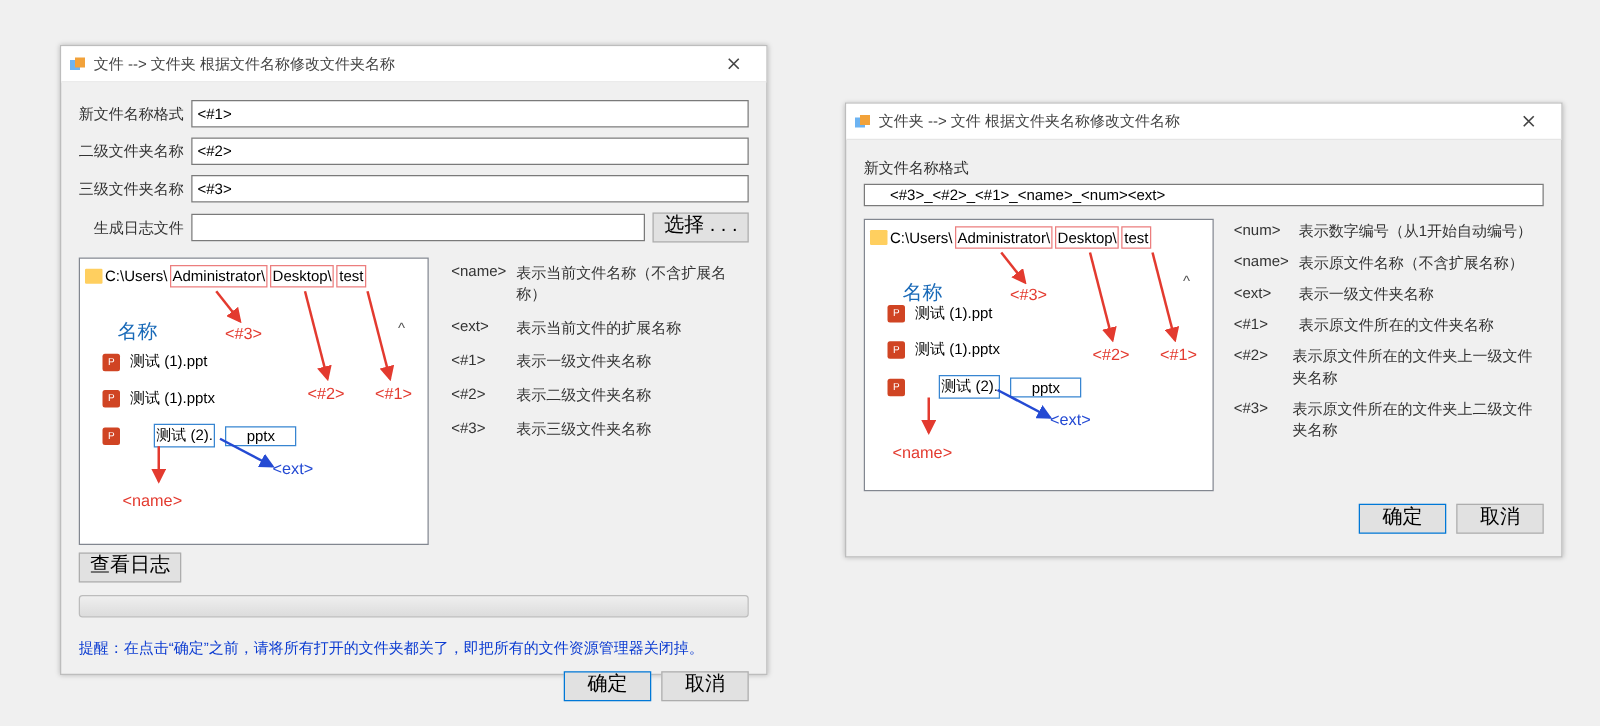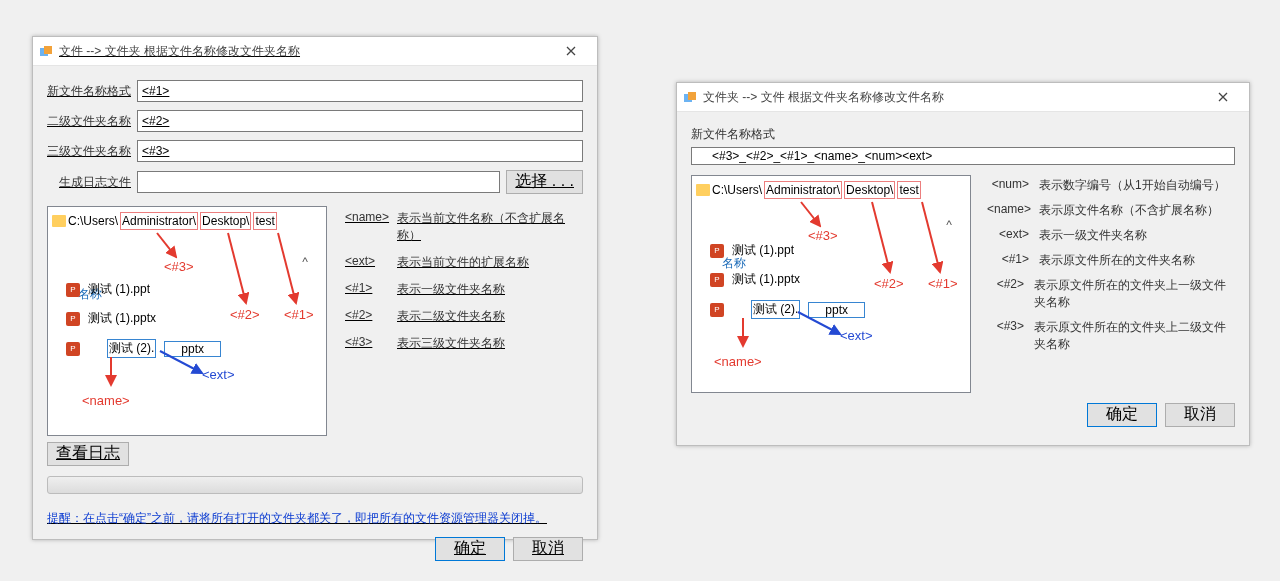--- a/index.html
+++ b/index.html
@@ -6,34 +6,34 @@
   .canvas{width:1280px;height:581px;position:relative;}
 
   
   .win{position:absolute;background:#f0f0f0;border:1px solid #bdbdbd;box-shadow:0 0 4px rgba(0,0,0,.25);}
   .titlebar{height:28px;background:#fff;display:flex;align-items:center;padding:0 6px;gap:6px;border-bottom:1px solid #e5e5e5;}
   .titlebar .icon{width:14px;height:14px;display:flex;align-items:center;justify-content:center;}
   .titlebar .title{flex:1;color:#444;font-size:12px;}
   .titlebar .close{width:40px;height:20px;display:flex;align-items:center;justify-content:center;color:#666;}
 
   
-  .win1{left:32px;top:36px;width:564px;height:502px;text-decoration:underline;}
+  .win1{left:48px;top:36px;width:564px;height:502px;}
   .form1{padding:14px 14px 0 14px;}
   .row{display:flex;align-items:center;margin-bottom:8px;}
   .row label{width:84px;text-align:right;padding-right:6px;color:#333;}
   .row input[type=text]{flex:1;height:18px;border:1px solid #7a7a7a;padding:1px 4px;font-size:12px;background:#fff;}
   .btn{display:inline-block;min-width:52px;height:22px;line-height:20px;text-align:center;border:1px solid #adadad;background:#e1e1e1;font-size:16px;padding:0 8px;cursor:pointer;color:#000;}
   .btn.primary{border-color:#0078d7;}
 
   .preview-wrap{display:flex;gap:18px;margin-top:12px;}
   .preview{width:278px;height:228px;border:1px solid #828790;background:#fff;position:relative;overflow:hidden;}
   .addrdisp{position:absolute;left:4px;top:4px;right:4px;height:20px;display:flex;align-items:center;gap:2px;font-size:12px;color:#000;}
   .addrdisp .folder{width:14px;height:12px;background:#ffcf5f;border-radius:1px;display:inline-block;}
   .seg{border:1px solid #ec7e7e;padding:0 1px;height:16px;display:inline-flex;align-items:center;}
-  .listhdr{position:absolute;left:30px;top:48px;color:#1a6ab8;font-size:12px;margin-top:31px;}
+  .listhdr{position:absolute;left:30px;top:48px;color:#1a6ab8;font-size:16px;}
   .file-list{position:absolute;left:18px;top:74px;display:flex;flex-direction:column;gap:12px;}
   .file-item{display:flex;align-items:center;gap:8px;}
   .ppt-ico{width:14px;height:14px;background:#d04423;border-radius:2px;position:relative;font-size:8px;color:#fff;display:flex;align-items:center;justify-content:center;}
   .sel-name{border:1px solid #3785d1;padding:0 1px;margin-left:19px;}
   .sel-ext{border:1px solid #3785d1;padding:0 16px;}
 
   
   .ar{position:absolute;}
   .ar svg{display:block;}
   .lbl{position:absolute;font-size:13px;font-family:Arial,sans-serif;}
@@ -50,21 +50,21 @@
   .btnrow{display:flex;justify-content:flex-end;gap:8px;margin:10px 14px 0 14px;}
 
   
   .win2{left:676px;top:82px;width:572px;height:362px;}
   .form2{padding:14px 14px 0 14px;}
   .lbl2{color:#333;margin-bottom:4px;}
   .row2{display:flex;gap:16px;margin-top:10px;}
   .preview2{width:278px;height:216px;border:1px solid #828790;background:#fff;position:relative;overflow:hidden;}
   .legend2{flex:1;font-size:12px;color:#333;padding-top:2px;}
   .legend2 div{display:flex;gap:10px;margin-bottom:8px;}
-  .legend2 .k{width:42px;text-align:right;}
+  .legend2 .k{width:42px;text-align:left;}
   .btnrow2{display:flex;justify-content:flex-end;gap:8px;margin:10px 14px 0 14px;}
 
 </style>
 </head>
 <body>
 
 <div class="canvas">
 
   <div class="win win1">
     <div class="titlebar">

